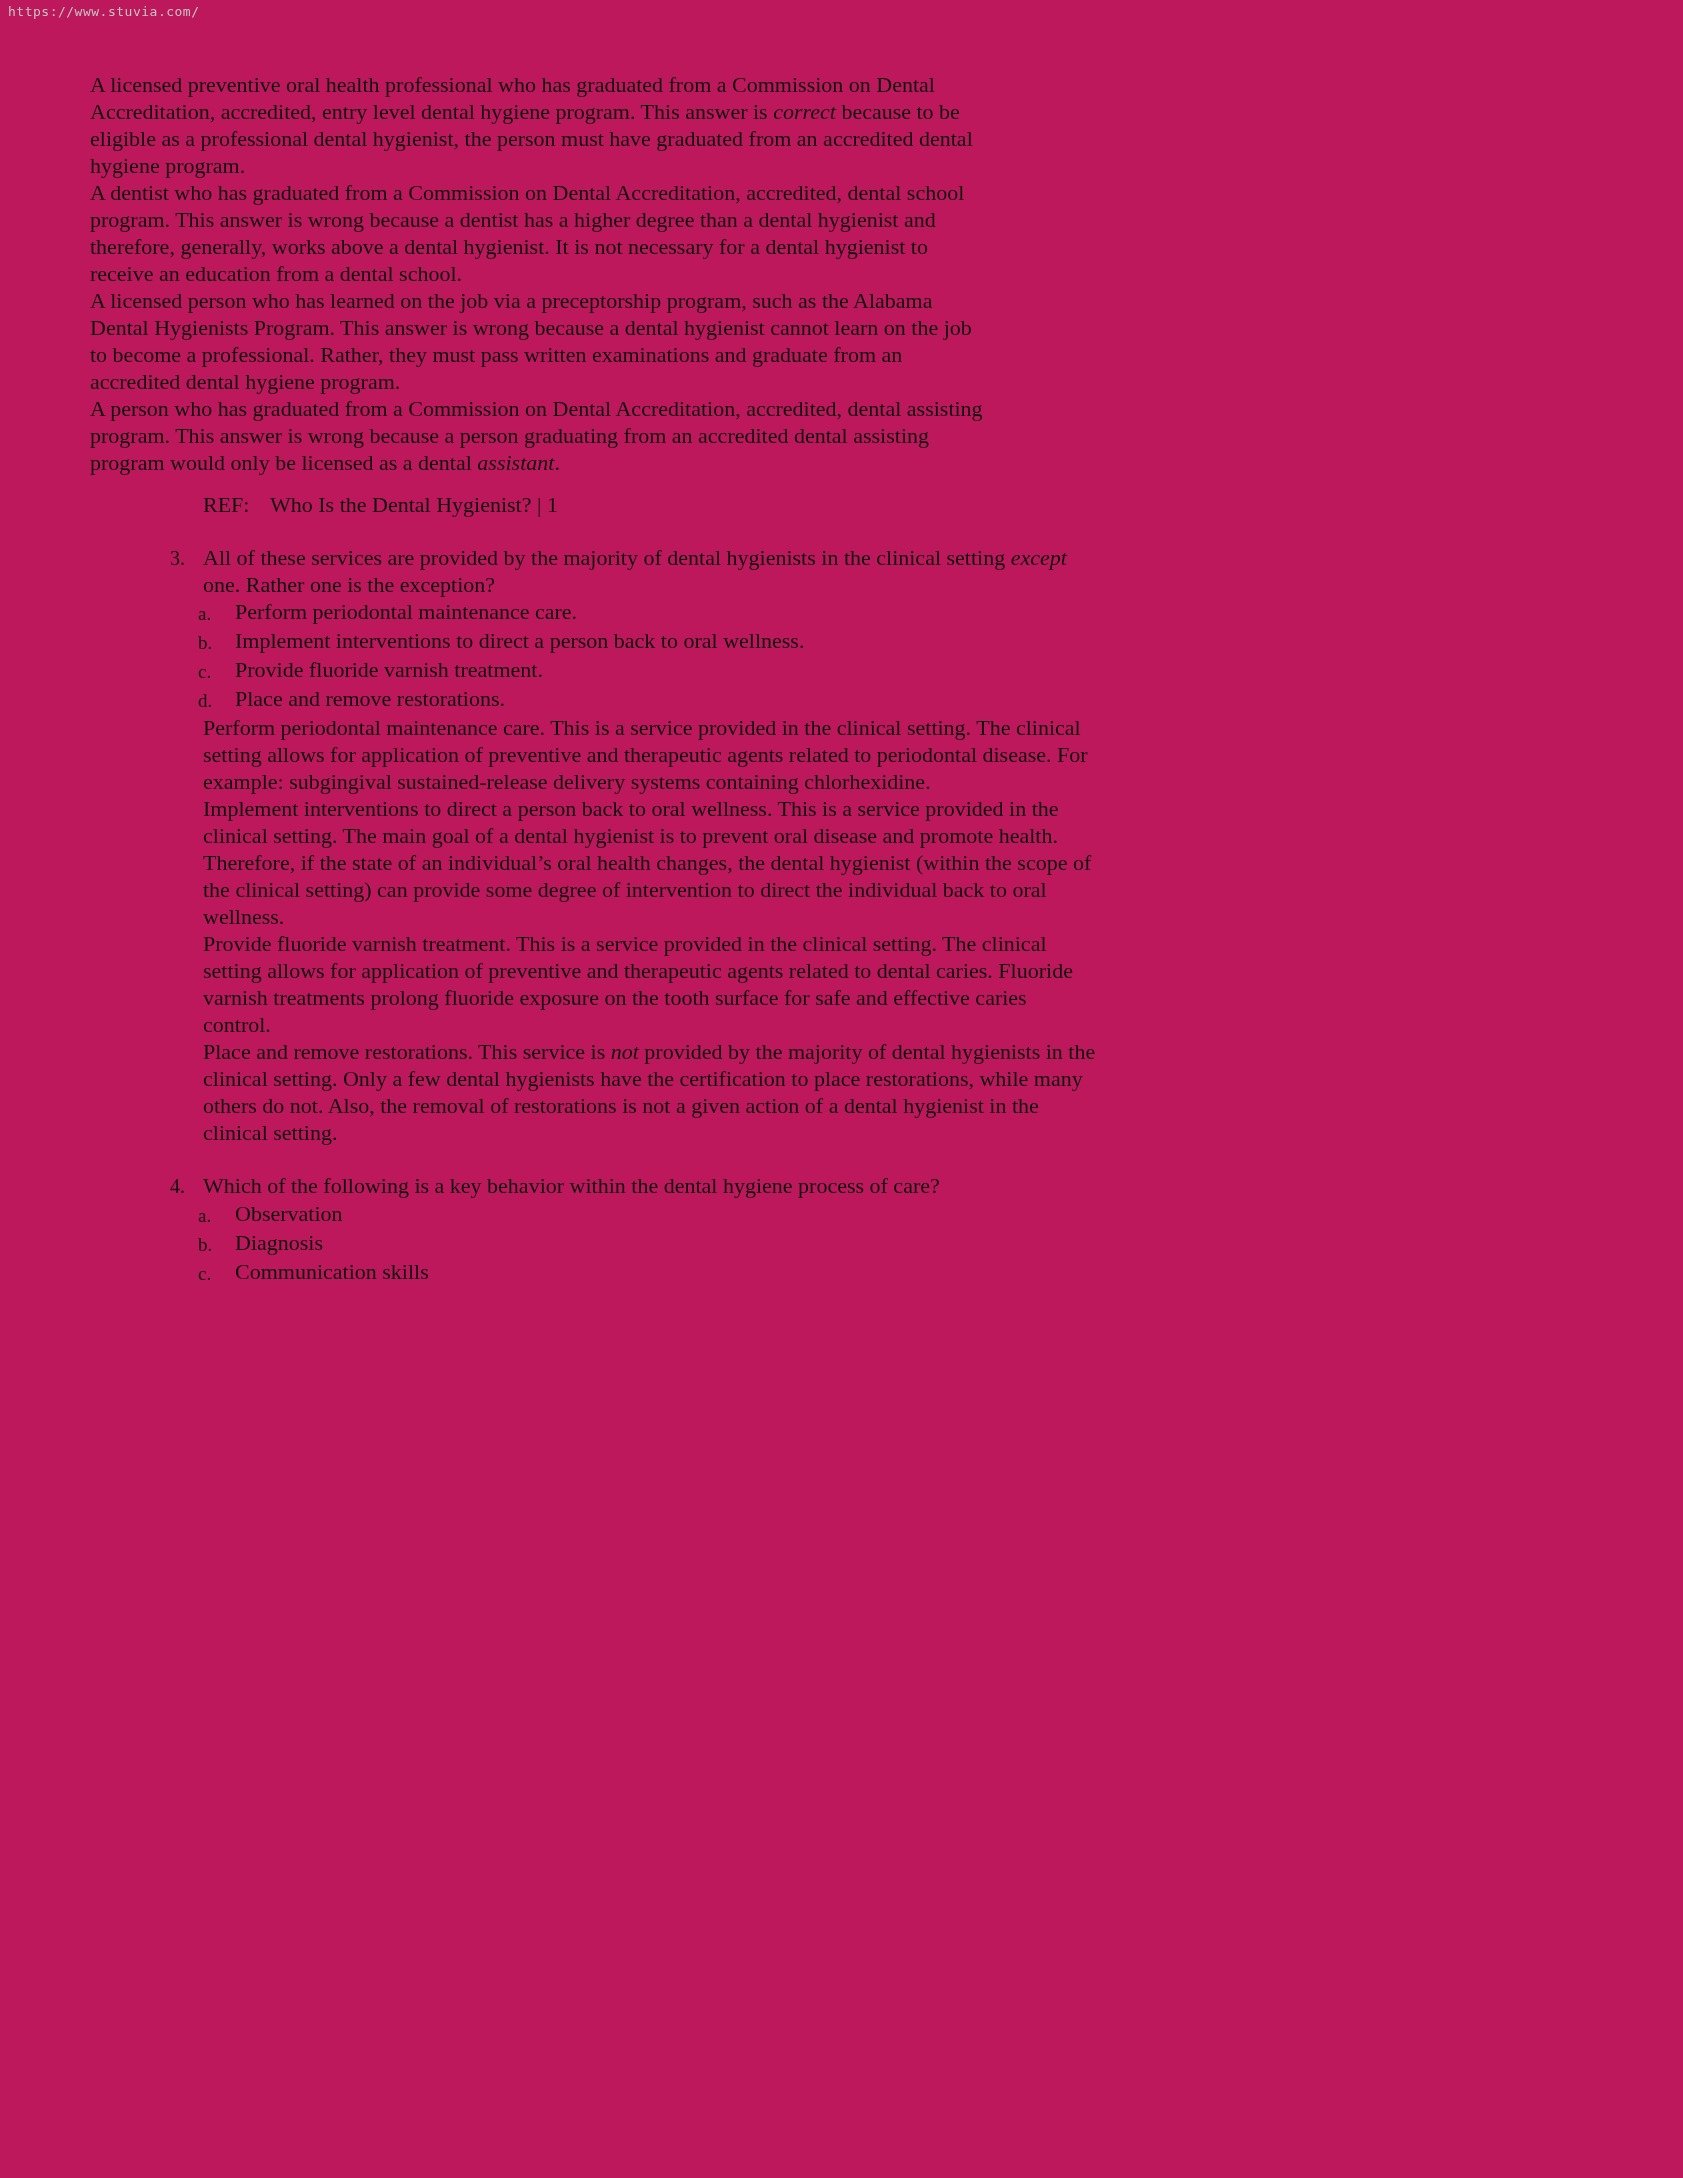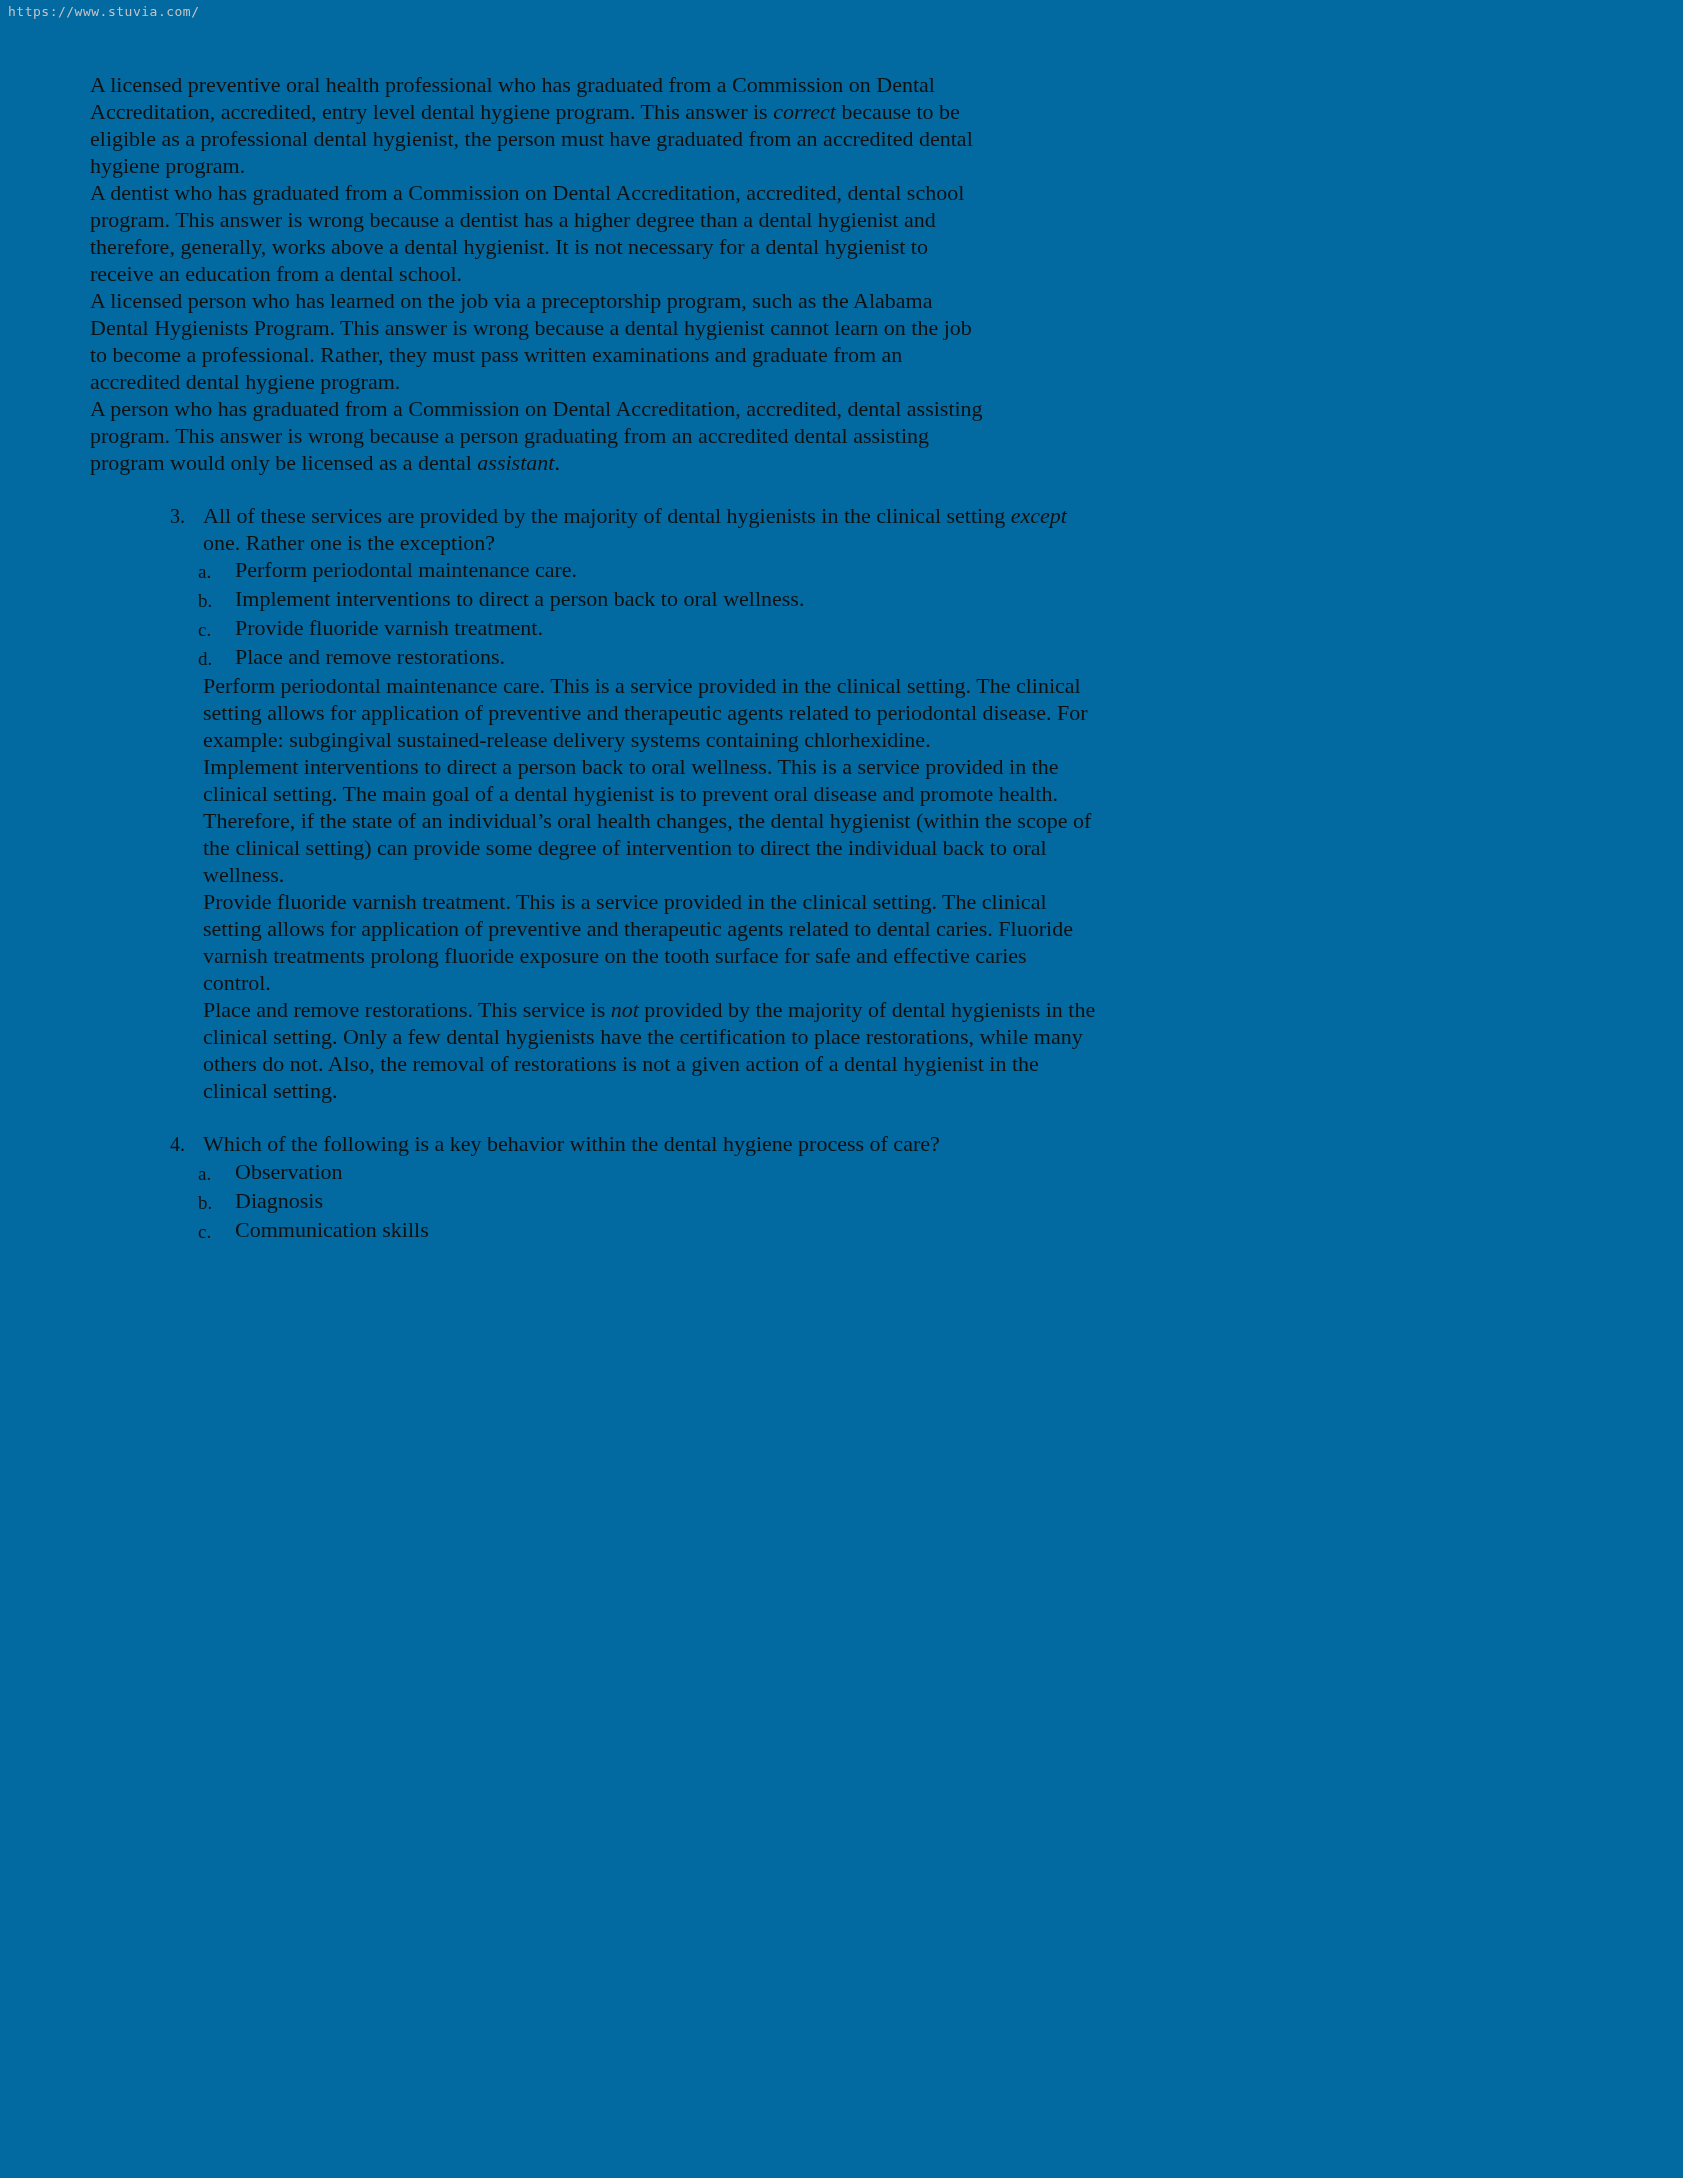--- a/index.html
+++ b/index.html
@@ -4,21 +4,21 @@
 <style>
   html, body {
     margin: 0;
     padding: 0;
     background: #ffffff;
   }
   .page {
     position: relative;
     width: 1683px;
     height: 2178px;
-    background: #0369a1;
+    background: #be185d;
     font-family: "Liberation Serif", "DejaVu Serif", serif;
     color: #111111;
     overflow: hidden;
   }
   .watermark {
     position: absolute;
     top: 4px;
     left: 8px;
     font-family: "DejaVu Sans Mono", monospace;
     font-size: 13px;
@@ -80,20 +80,21 @@
 
   <div class="watermark">https://www.stuvia.com/</div>
 
   <main class="content">
 
     <section>
       <p class="para"><span>A licensed preventive oral health professional who has graduated from a Commission on Dental Accreditation, accredited, entry level dental hygiene program. This answer is </span><span class="italic">correct</span><span> because to be eligible as a professional dental hygienist, the person must have graduated from an accredited dental hygiene program.</span></p>
       <p class="para">A dentist who has graduated from a Commission on Dental Accreditation, accredited, dental school program. This answer is wrong because a dentist has a higher degree than a dental hygienist and therefore, generally, works above a dental hygienist. It is not necessary for a dental hygienist to receive an education from a dental school.</p>
       <p class="para">A licensed person who has learned on the job via a preceptorship program, such as the Alabama Dental Hygienists Program. This answer is wrong because a dental hygienist cannot learn on the job to become a professional. Rather, they must pass written examinations and graduate from an accredited dental hygiene program.</p>
       <p class="para"><span>A person who has graduated from a Commission on Dental Accreditation, accredited, dental assisting program. This answer is wrong because a person graduating from an accredited dental assisting program would only be licensed as a dental </span><span class="italic">assistant</span><span>.</span></p>
+      <p class="meta-line"><span class="meta-label">REF:</span><span>Who Is the Dental Hygienist? | 1</span></p>
     </section>
 
     <section>
       <div class="question">
         <span class="q-number">3.</span>
         <span class="q-stem"><span>All of these services are provided by the majority of dental hygienists in the clinical setting </span><span class="italic">except</span><span> one. Rather one is the exception?</span></span>
       </div>
       <div class="option">
         <span class="opt-letter">a.</span>
         <span class="opt-text">Perform periodontal maintenance care.</span>

